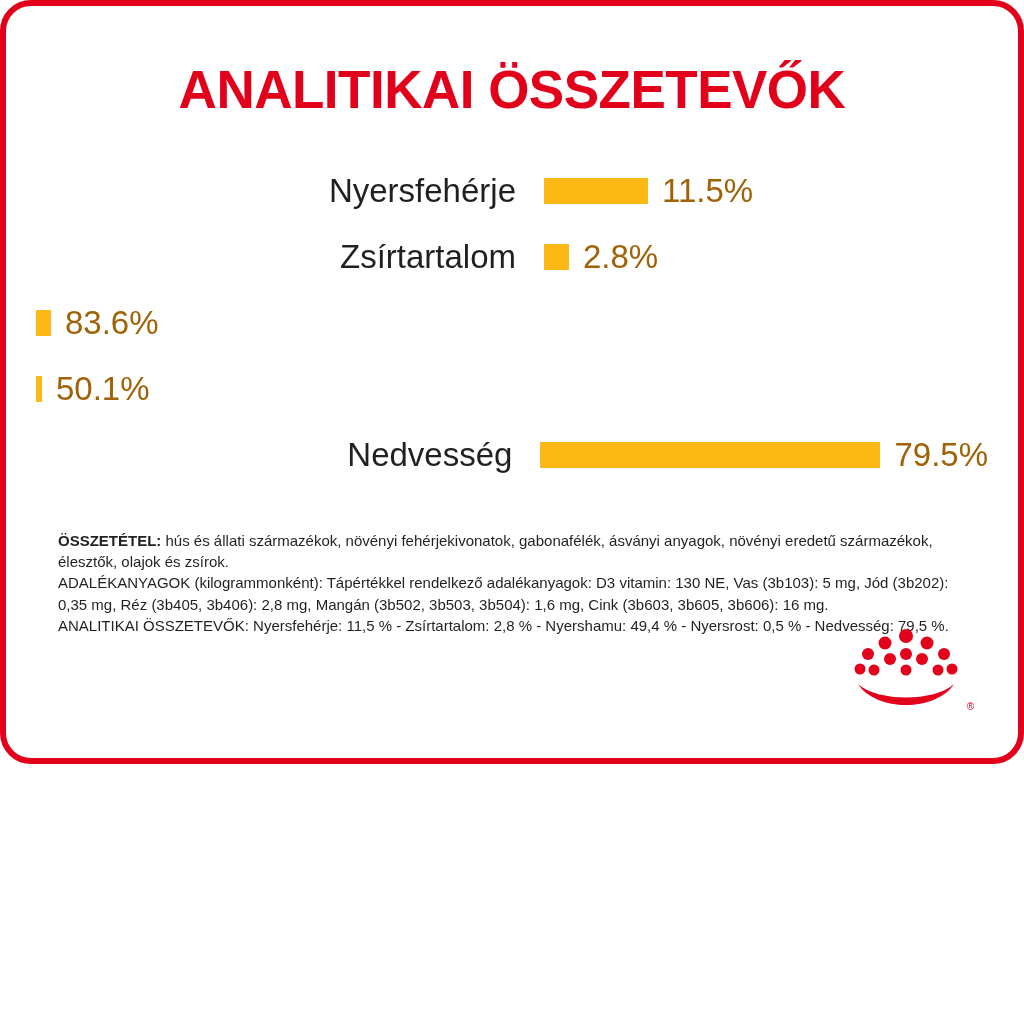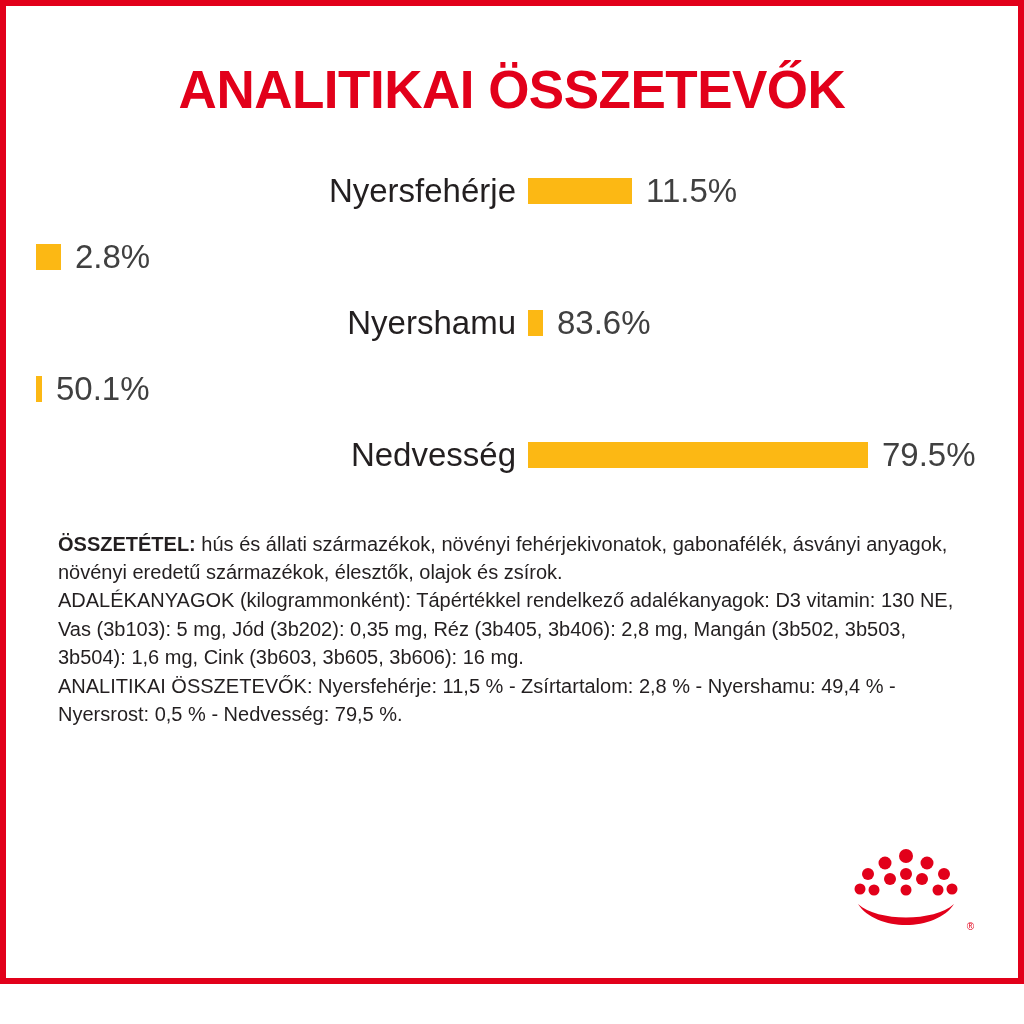--- a/index.html
+++ b/index.html
@@ -10,26 +10,27 @@
     width: 1024px;
     height: 1024px;
     background: #ffffff;
     font-family: "Liberation Sans", sans-serif;
     position: relative;
     overflow: hidden;
   }
   .page {
     position: relative;
     width: 1024px;
-    height: 984px;
+    height: 764px;
     box-sizing: border-box;
     border-top: 6px solid #e2001a;
     border-bottom: 6px solid #e2001a;
     border-left: 6px solid #e2001a;
     border-right: 6px solid #e2001a;
+    border-radius: 31px;
   }
   .title {
     text-align: center;
     color: #e2001a;
     font-size: 53px;
     font-weight: bold;
     letter-spacing: -0.5px;
     margin-top: 56px;
     line-height: 1.05;
   }
@@ -41,43 +42,43 @@
   .row {
     display: flex;
     align-items: center;
     height: 66px;
   }
   .row-label {
     width: 480px;
     text-align: right;
     font-size: 33px;
     color: #231f20;
-    padding-right: 12px;
+    padding-right: 28px;
     white-space: nowrap;
   }
   .row-bar-wrap {
     flex: 1;
     display: flex;
     align-items: center;
   }
   .bar {
     height: 26px;
     background: #fcb814;
   }
   .row-value {
     font-size: 33px;
-    color: #404040;
+    color: #a16207;
     margin-left: 14px;
     white-space: nowrap;
   }
 
   .composition {
     margin-top: 42px;
     padding: 0 52px 0 52px;
-    font-size: 20px;
+    font-size: 15px;
     line-height: 1.42;
     color: #231f20;
   }
   .composition p {
     margin: 0;
   }
   .composition .blk {
     margin-bottom: 0px;
   }
   .lbl-bold {
@@ -110,28 +111,28 @@
 
     <div class="row">
       <div class="row-label">Nyersfehérje</div>
       <div class="row-bar-wrap">
         <div class="bar" style="width:104px"></div>
         <div class="row-value">11.5%</div>
       </div>
     </div>
 
     <div class="row">
+      <div class="row-label">Zsírtartalom</div>
       <div class="row-bar-wrap">
         <div class="bar" style="width:25px"></div>
         <div class="row-value">2.8%</div>
       </div>
     </div>
 
     <div class="row">
-      <div class="row-label">Nyershamu</div>
       <div class="row-bar-wrap">
         <div class="bar" style="width:15px"></div>
         <div class="row-value">83.6%</div>
       </div>
     </div>
 
     <div class="row">
       <div class="row-bar-wrap">
         <div class="bar" style="width:6px"></div>
         <div class="row-value">50.1%</div>

